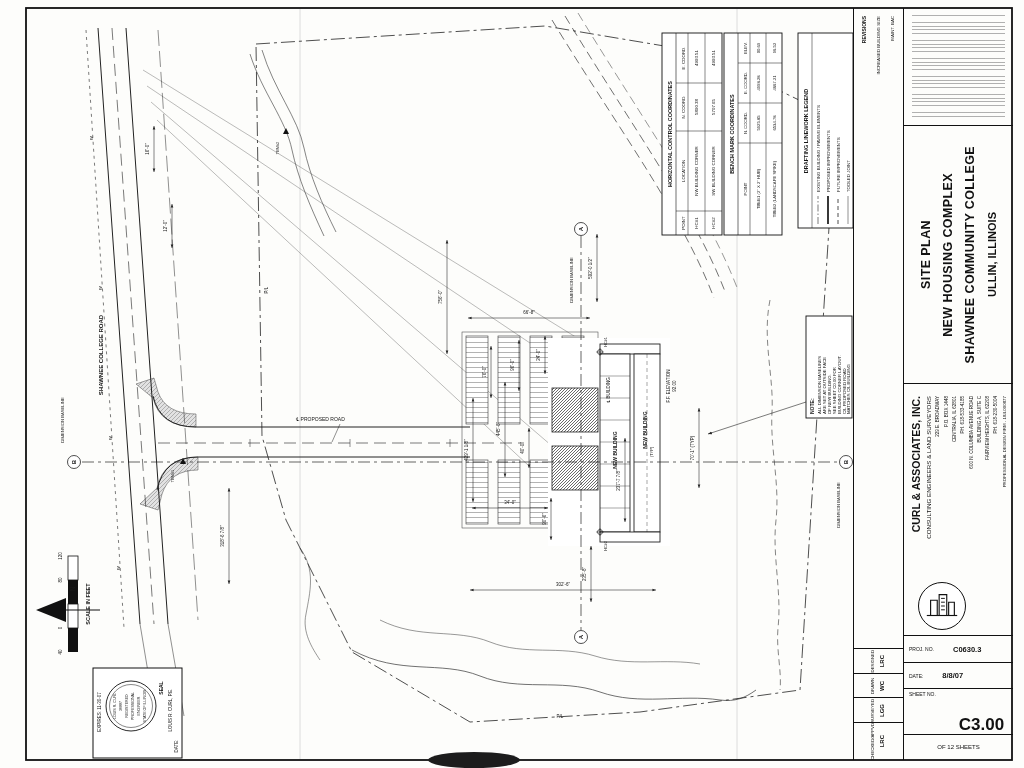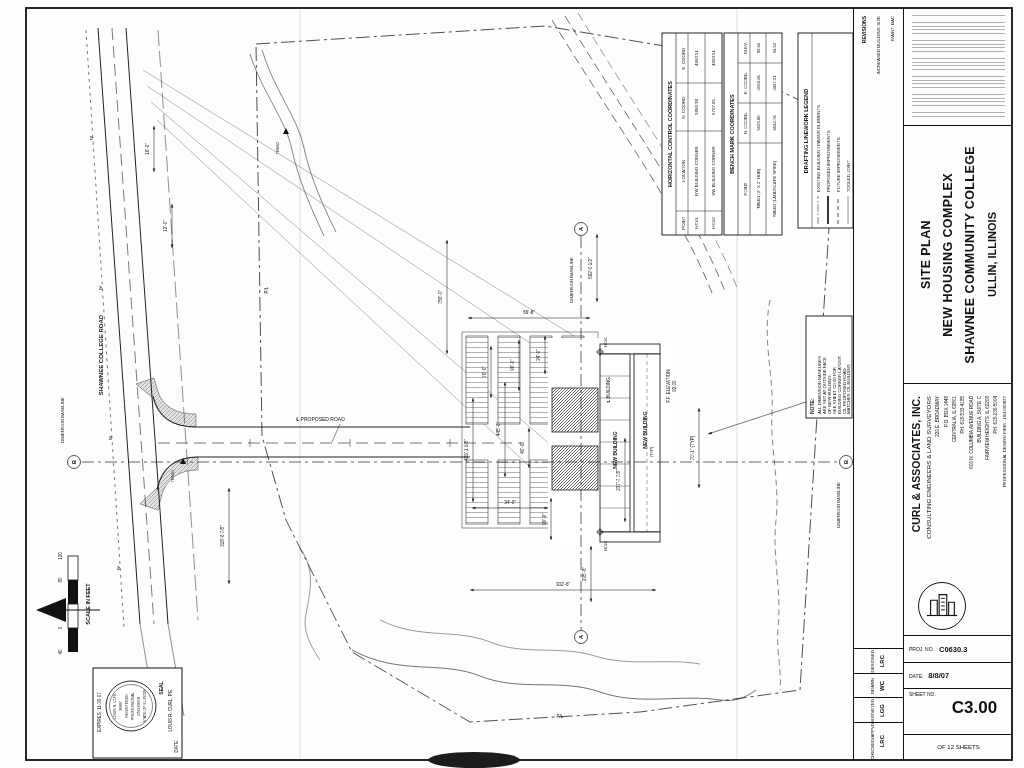--- a/index.html
+++ b/index.html
@@ -23,28 +23,28 @@
   .t1{font-size:12.5px;font-weight:bold;letter-spacing:.4px}
   .t2{font-size:11px;font-weight:bold}
   .firm{height:252px;border-bottom:1.2px solid #111;display:flex;justify-content:center;align-items:flex-start;gap:3px;padding-top:12px;position:relative;box-sizing:border-box}
   .fname{font-size:10.5px;font-weight:bold}
   .ftag{font-size:6.2px}
   .faddr{font-size:4.6px}
   .flic{font-size:4.4px}
   .logo{position:absolute;left:14px;bottom:5px;width:46px;height:46px;border:1.4px solid #111;border-radius:50%;
         display:flex;align-items:center;justify-content:center;background:#fff}
   .binfo{flex:1;display:flex;flex-direction:column}
-  .brow{border-top:1px solid #111;display:flex;align-items:center;gap:5px;padding:2px 5px;box-sizing:border-box}
+  .brow{border-top:1px solid #111;display:flex;align-items:center;gap:19px;padding:2px 5px;box-sizing:border-box}
   .brow:first-child{border-top:none}
   .rowp{height:26px}.rowd{height:26px}
   .rows{height:46px;align-items:flex-start}
   .rowo{height:24px;justify-content:center}
   .blab{font-size:5px}
   .bval{font-size:7.5px;font-weight:bold}
-  .bigval{font-size:17px;font-weight:bold;flex:1;text-align:center;margin-top:7px}
+  .bigval{font-size:17px;font-weight:bold;flex:1;text-align:center;margin-top:24px}
   .oval{font-size:6px}
   .blob{position:absolute;left:428px;top:752px;width:92px;height:16px;background:#1c1c1c;border-radius:50%}
 </style>
 </head>
 <body>
 
 <svg class="plan" width="1024" height="768" viewBox="0 0 1024 768">
   <defs>
     <marker id="ar" markerWidth="8" markerHeight="8" refX="6.5" refY="3" orient="auto-start-reverse">
       <path d="M0,0.6 L6.5,3 L0,5.4 z" fill="#222"></path>

